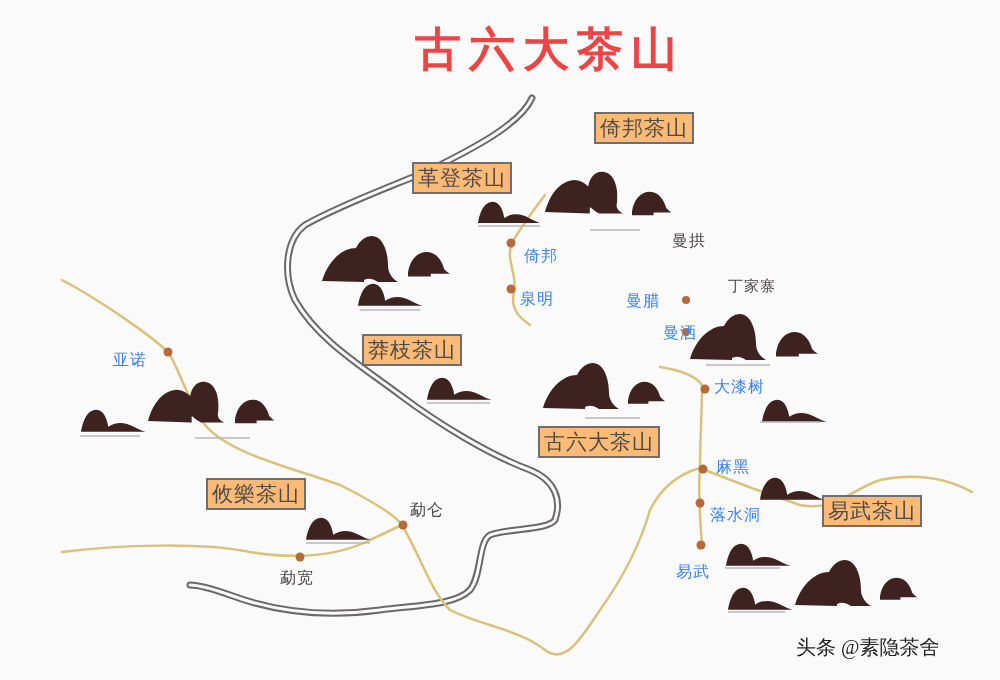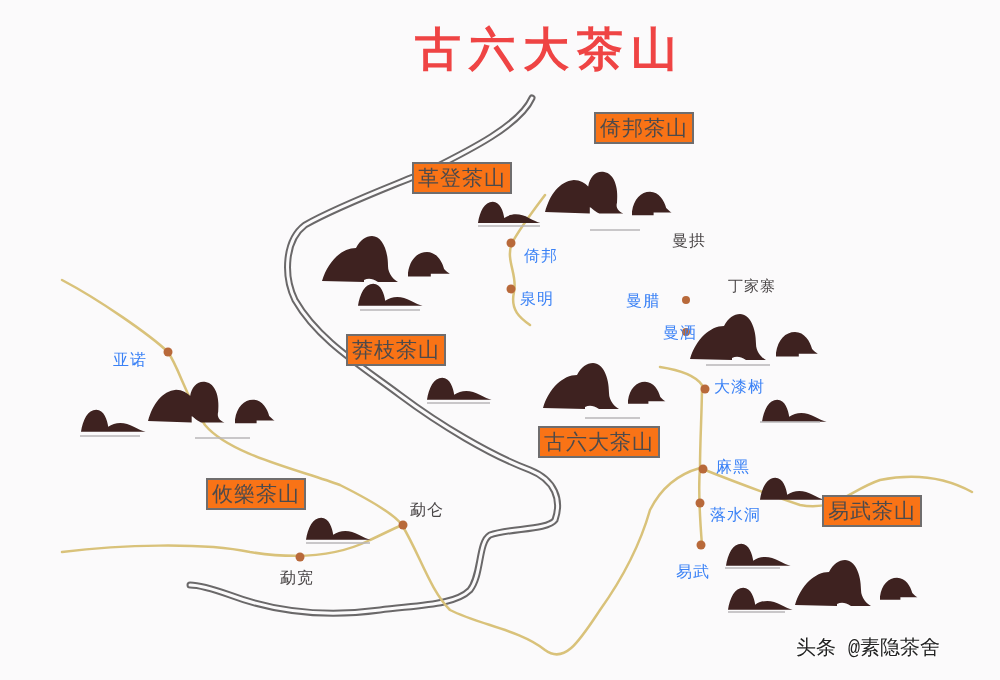--- a/index.html
+++ b/index.html
@@ -9,32 +9,32 @@
     font-family: "DejaVu Serif", "Liberation Serif", serif;
     position: relative;
   }
   #map { position: absolute; left: 0; top: 0; width: 1000px; height: 680px; }
   .title {
     position: absolute; left: 380px; top: 14px; width: 340px;
     text-align: center; font-size: 46px; font-weight: bold;
     color: #ef4444; letter-spacing: 8px; line-height: 70px;
   }
   .region {
-    position: absolute; border: 2px solid #6f6d6e; background: #f97316;
+    position: absolute; border: 2px solid #6f6d6e; background: #fdba74;
     color: #4d4a4b; font-size: 21px; line-height: 28px; padding: 0 4px;
     letter-spacing: 1px; white-space: nowrap;
   }
   .village {
     position: absolute; color: #3b82f6; font-size: 16px; line-height: 20px;
     white-space: nowrap; letter-spacing: 1px;
   }
   .village.dark { color: #4a4647; }
   .watermark {
     position: absolute; left: 796px; top: 634px; font-size: 20px;
-    color: #222; font-family: Liberation Mono, monospace;
+    color: #222; font-family: Liberation Serif, serif;
     text-shadow: 1px 1px 0 #fff, -1px -1px 0 #fff;
   }
 </style>
 </head>
 <body>
 
 <svg id="map" viewBox="0 0 1000 680" xmlns="http://www.w3.org/2000/svg">
 
   <g fill="none" stroke-linecap="round" stroke-linejoin="round">
     <path d="M532,98 C520,125 470,150 430,170 C395,185 340,205 305,225 C285,240 283,275 295,300 C318,340 360,365 400,395 C440,425 490,455 530,470 C555,480 562,500 555,520 C548,530 510,528 490,535 C478,542 482,575 470,590 C455,605 420,605 380,610 C320,618 270,610 230,595 C210,588 195,585 190,585" stroke="#6a6869" stroke-width="7"></path>
@@ -119,21 +119,21 @@
     <line x1="760" y1="422" x2="820" y2="422"></line>
     <line x1="725" y1="568" x2="780" y2="568"></line>
     <line x1="728" y1="612" x2="785" y2="612"></line>
   </g>
 </svg>
 
 <div class="title">古六大茶山</div>
 
 <div class="region" style="left:412px; top:162px;">革登茶山</div>
 <div class="region" style="left:594px; top:112px;">倚邦茶山</div>
-<div class="region" style="left:346px; top:334px;">莽枝茶山</div>
+<div class="region" style="left:362px; top:334px;">莽枝茶山</div>
 <div class="region" style="left:538px; top:426px;">古六大茶山</div>
 <div class="region" style="left:206px; top:478px;">攸樂茶山</div>
 <div class="region" style="left:822px; top:495px;">易武茶山</div>
 
 <div class="village" style="left:524px; top:246px;">倚邦</div>
 <div class="village" style="left:520px; top:289px;">泉明</div>
 <div class="village dark" style="left:672px; top:231px;text-align:center;">曼拱</div>
 <div class="village dark" style="left:728px; top:276px; font-size:15px;">丁家寨</div>
 <div class="village" style="left:626px; top:291px;">曼腊</div>
 <div class="village" style="left:663px; top:323px;">曼洒</div>

